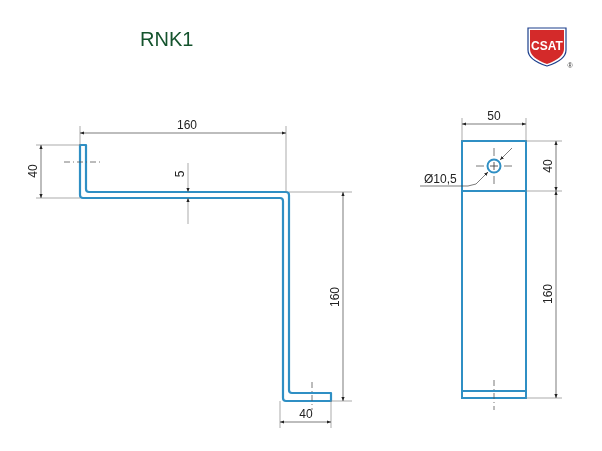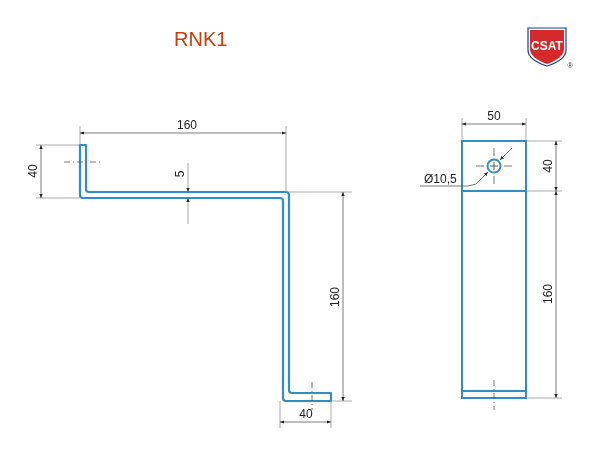--- a/index.html
+++ b/index.html
@@ -1,17 +1,17 @@
 <!DOCTYPE html>
 <html><head>
   <meta charset="utf-8">
   <style>
     html, body { margin: 0; padding: 0; background: #ffffff; }
     body { width: 602px; height: 451px; position: relative; overflow: hidden; font-family: "Liberation Sans", sans-serif; }
-    .title { position: absolute; left: 140px; top: 28px; font-size: 20px; color: #c2410c; margin-left: 34px; }
+    .title { position: absolute; left: 140px; top: 28px; font-size: 20px; color: #14532d; }
     .logo { position: absolute; left: 526px; top: 26px; width: 50px; height: 44px; }
     svg.drawing { position: absolute; left: 0; top: 0; }
     .dim-text { font-family: "Liberation Sans", sans-serif; font-size: 12px; fill: #222; }
   </style>
 </head>
 <body>
 
 <div class="title">RNK1</div>
 
 <svg class="logo" viewBox="0 0 50 44">

